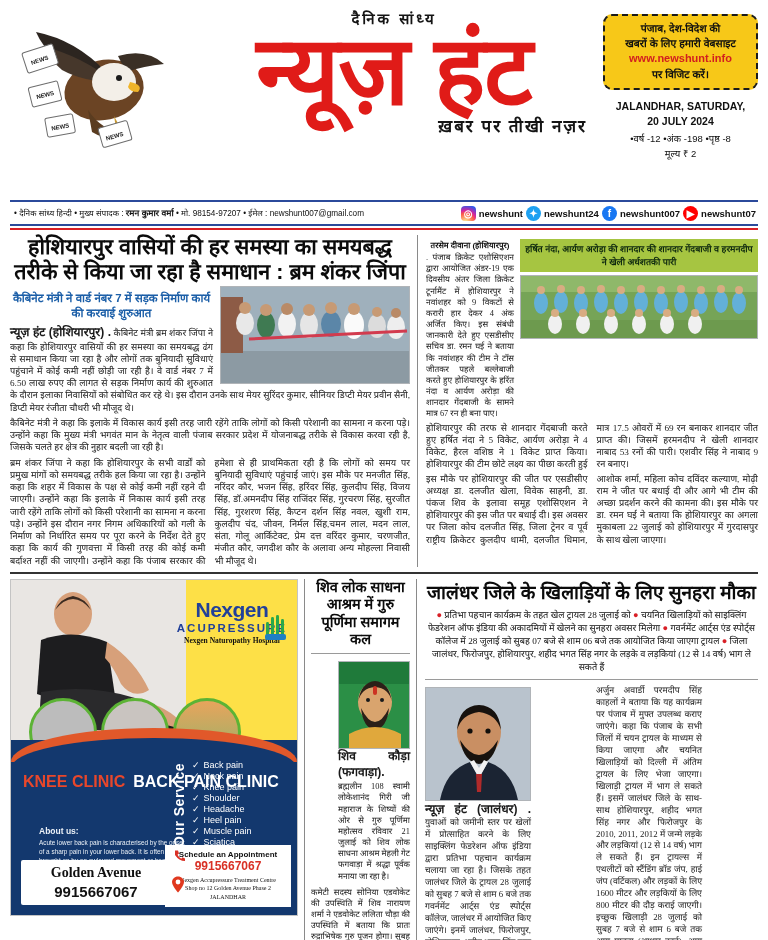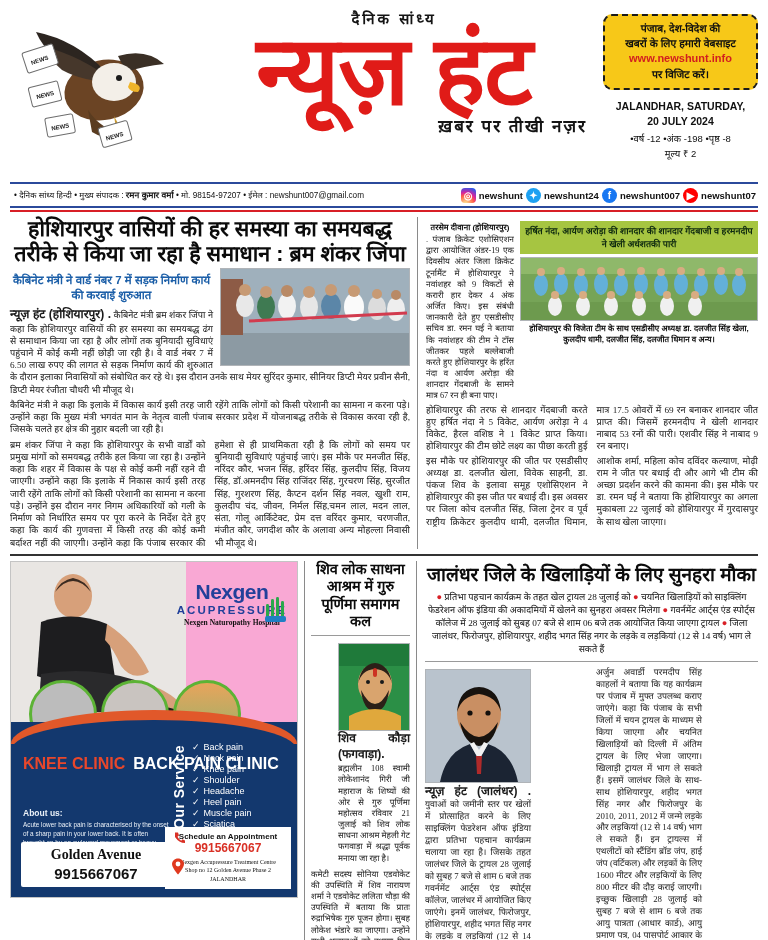--- a/index.html
+++ b/index.html
@@ -18,21 +18,21 @@
   .kicker{font-family:"Liberation Sans",sans-serif;font-weight:bold;font-size:15px;letter-spacing:3px;color:#141414;margin-bottom:-4px;}
   .bigtitle{font-family:"Liberation Sans",sans-serif;font-weight:bold;font-size:96px;line-height:0.98;color:#e01b18;letter-spacing:-1px;}
   .tagline{font-family:"Liberation Sans",sans-serif;font-weight:bold;font-size:17px;letter-spacing:2px;color:#141414;margin-top:-4px;align-self:flex-end;padding-right:16px;}
   .info-col{flex:0 0 155px;padding-top:14px;text-align:center;}
   .webbox{border:2px dashed #1b1b1b;background:#f7c818;border-radius:9px;padding:5px 4px;font-family:"Liberation Sans",sans-serif;font-size:10.5px;font-weight:bold;line-height:1.45;color:#101010;}
   .webbox .url{color:#d21f1f;font-size:11px;}
   .placeline{font-family:"Liberation Sans",sans-serif;font-weight:bold;font-size:10.5px;line-height:1.5;margin-top:9px;color:#111;}
   .issueline{font-family:"Liberation Sans",sans-serif;font-size:9.5px;margin-top:2px;color:#111;}
 
   
-  .socialbar{border-top:2px solid #2b4a9b;border-bottom:2px solid #2b4a9b;margin-top:2px;height:22px;display:flex;align-items:center;background:#fff;text-align:right;}
+  .socialbar{border-top:2px solid #2b4a9b;border-bottom:2px solid #2b4a9b;margin-top:20px;height:22px;display:flex;align-items:center;background:#fff;text-align:right;}
   .sb-left{font-family:"Liberation Sans",sans-serif;font-size:8.2px;color:#101010;white-space:nowrap;padding-left:4px;}
   .sb-left b{font-size:8.6px;}
   .sb-soc{display:flex;align-items:center;margin-left:auto;gap:3px;padding-right:2px;}
   .sb-item{display:flex;align-items:center;gap:3px;font-family:"Liberation Sans",sans-serif;font-size:9.5px;font-weight:bold;color:#111;}
   .sico{width:15px;height:15px;border-radius:4px;display:block;}
   .sico.ig{background:radial-gradient(circle at 30% 107%,#fdf497 0%,#fd5949 45%,#d6249f 60%,#285AEB 90%);}
   .sico.tw{background:#1da1f2;border-radius:50%;}
   .sico.fb{background:#1877f2;border-radius:50%;}
   .sico.yt{background:#ff0000;border-radius:50%;}
   .sico span{color:#fff;font-size:10px;display:flex;align-items:center;justify-content:center;height:100%;}
@@ -68,39 +68,39 @@
   .thickdiv{height:2px;background:#333;margin:5px 0;}
 
   
   .lower{display:flex;margin-top:4px;}
   .adcol{width:295px;flex:0 0 295px;padding-right:6px;box-sizing:border-box;border-right:1px solid #8a8a8a;}
   .midcol{width:112px;flex:0 0 112px;padding:0 6px;box-sizing:border-box;border-right:1px solid #8a8a8a;}
   .sportcol{flex:1;padding-left:8px;box-sizing:border-box;}
 
   
   .ad{border:1px solid #c4c4c4;position:relative;height:335px;overflow:hidden;background:#fff;}
-  .ad-top{height:170px;position:relative;background:#f9a8d4;}
+  .ad-top{height:170px;position:relative;background:#fde047;}
   .ad-person{position:absolute;left:0;top:0;width:175px;height:170px;background:linear-gradient(160deg,#e8e5e2 0%,#cfc8c2 45%,#b7ada5 100%);}
   .ad-logo{position:absolute;right:10px;top:18px;text-align:center;}
   .ad-logo .n1{font-family:"Liberation Sans",sans-serif;font-weight:bold;font-size:21px;color:#21409a;letter-spacing:-0.5px;}
   .ad-logo .n2{font-family:"Liberation Sans",sans-serif;font-weight:bold;font-size:11.5px;color:#21409a;letter-spacing:2px;}
   .ad-logo .n3{font-family:"Liberation Serif",serif;font-weight:bold;font-size:7.5px;color:#111;margin-top:2px;}
   .palm{position:absolute;right:-2px;top:14px;width:26px;height:30px;}
   .circles{position:absolute;left:18px;bottom:-16px;display:flex;gap:4px;}
   .circ{width:62px;height:62px;border-radius:50%;border:3px solid #5cb335;background:#bcbcbc;}
   .circ.c2{background:#c9c4c0;}
   .circ.c3{background:linear-gradient(#e8a45c,#8fb36a);}
   .ad-bot{position:absolute;left:0;right:0;bottom:0;height:175px;background:#13386e;}
   .ad-wave{position:absolute;left:0;right:0;top:-12px;height:34px;background:#e1582a;border-radius:50% 50% 0 0 / 100% 100% 0 0;}
   .ad-wave2{position:absolute;left:0;right:0;top:-2px;height:30px;background:#13386e;border-radius:50% 50% 0 0 / 100% 100% 0 0;}
   .knee{position:absolute;left:12px;top:34px;}
   .knee .k1{font-family:"Liberation Sans",sans-serif;font-weight:bold;font-size:16px;color:#e8472b;line-height:1.05;}
   .knee .k2{font-family:"Liberation Sans",sans-serif;font-weight:bold;font-size:16px;color:#ffffff;line-height:1.05;}
   .kneebig{position:absolute;left:12px;top:34px;display:flex;gap:8px;}
-  .about{position:absolute;left:12px;top:86px;width:148px;color:#eaf0f7;}
+  .about{position:absolute;left:28px;top:86px;width:148px;color:#eaf0f7;}
   .about .t{font-family:"Liberation Sans",sans-serif;font-weight:bold;font-size:8.5px;margin-bottom:2px;}
   .about .d{font-family:"Liberation Sans",sans-serif;font-size:6.4px;line-height:1.42;}
   .svc{position:absolute;left:160px;top:20px;display:flex;gap:5px;}
   .svc-label{writing-mode:vertical-rl;transform:rotate(180deg);font-family:"Liberation Sans",sans-serif;font-weight:bold;font-size:14px;color:#fff;letter-spacing:0.5px;}
   .svc-list{display:flex;flex-direction:column;gap:1px;}
   .svc-list div{font-family:"Liberation Sans",sans-serif;font-size:9px;color:#fff;}
   .svc-list div:before{content:"\2713";color:#fff;margin-right:4px;font-size:9px;}
   .goldbox{position:absolute;left:10px;bottom:10px;width:150px;background:#fff;border-radius:2px;padding:5px 0;text-align:center;}
   .goldbox .g1{font-family:"Liberation Serif",serif;font-weight:bold;font-size:14px;color:#111;}
   .goldbox .g2{font-family:"Liberation Sans",sans-serif;font-weight:bold;font-size:15px;color:#111;margin-top:2px;}
@@ -312,21 +312,20 @@
                   <circle cx="34" cy="37" r="4"></circle>
                     <circle cx="62" cy="37" r="4"></circle>
                     <circle cx="90" cy="37" r="4"></circle>
                   <circle cx="118" cy="37" r="4"></circle>
                     <circle cx="146" cy="37" r="4"></circle>
                     <circle cx="174" cy="37" r="4"></circle>
                 </g>
               </g>
             </svg>
           </div>
-          <div class="cap">होशियारपुर की विजेता टीम के साथ एसडीसीए अध्यक्ष डा. दलजीत सिंह खेला, कुलदीप धामी, दलजीत सिंह, दलजीत धिमान व अन्य।</div>
         </div>
       </div>
 
       <div class="body2" style="margin-top:2px;">
         <span>होशियारपुर की तरफ से शानदार गेंदबाजी करते हुए हर्षित नंदा ने 5 विकेट, आर्यण अरोड़ा ने 4 विकेट, हैरल वशिष्ठ ने 1 विकेट प्राप्त किया। होशियारपुर की टीम छोटे लक्ष्य का पीछा करती हुई मात्र 17.5 ओवरों में 69 रन बनाकर शानदार जीत प्राप्त की। जिसमें हरमनदीप ने खेली शानदार नाबाद 53 रनों की पारी। एशवीर सिंह ने नाबाद 9 रन बनाए।</span>
       </div>
       <div class="body2" style="margin-top:2px;">
         <span>इस मौके पर होशियारपुर की जीत पर एसडीसीए अध्यक्ष डा. दलजीत खेला, विवेक साहनी, डा. पंकज शिव के इलावा समूह एशोसिएशन ने होशियारपुर की इस जीत पर बधाई दी। इस अवसर पर जिला कोच दलजीत सिंह, जिला ट्रेनर व पूर्व राष्ट्रीय क्रिकेटर कुलदीप धामी, दलजीत धिमान, आशोक शर्मा, महिला कोच दविंदर कल्याण, मोढ़ी राम ने जीत पर बधाई दी और आगे भी टीम की अच्छा प्रदर्शन करने की कामना की। इस मौके पर डा. रमन घई ने बताया कि होशियारपुर का अगला मुकाबला 22 जुलाई को होशियारपुर में गुरदासपुर के साथ खेला जाएगा।</span>
       </div>
     </div>

